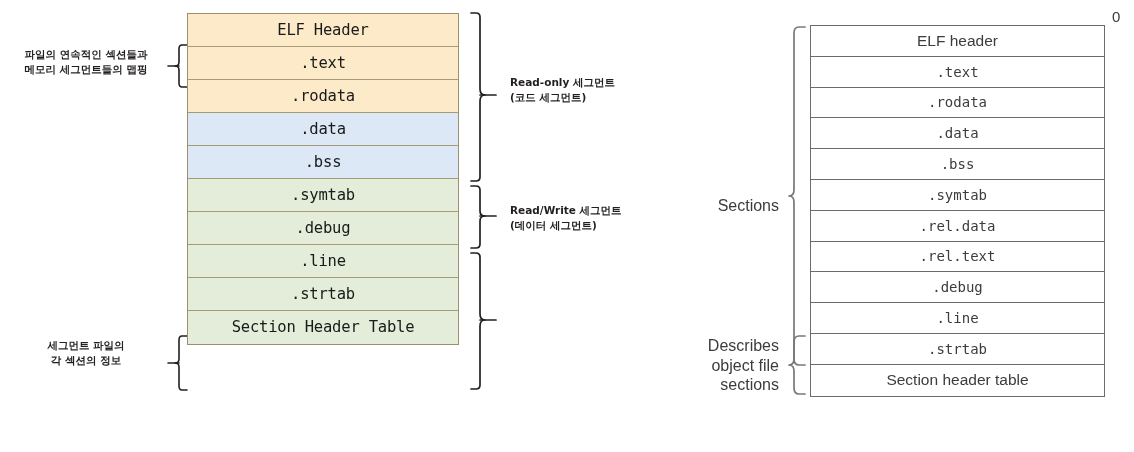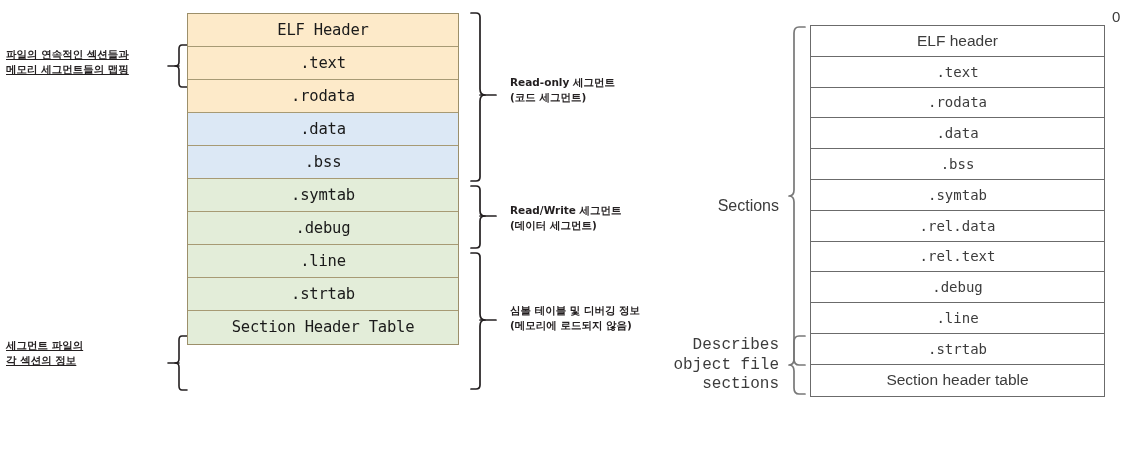--- a/index.html
+++ b/index.html
@@ -56,21 +56,21 @@
   .ko-label {
     position: absolute;
     font-family: "DejaVu Sans", "Liberation Sans", sans-serif;
     font-size: 10.5px;
     font-weight: bold;
     color: #231f20;
     line-height: 1.45;
     text-align: right;
     white-space: pre-line;
   }
-  .ko-label.lft { text-align: left; text-decoration: underline; }
+  .ko-label.lft { text-align: center; }
   .ko-label.rgt { text-align: left; }
 
   
   .brace { position: absolute; }
   .brace svg { display: block; overflow: visible; }
 
   
   #right-diagram {
     position: absolute;
     left: 660px; top: 0;
@@ -176,34 +176,32 @@
   </div>
   <div class="ko-label rgt" style="left:510px; top:203px; width:148px;">Read/Write 세그먼트
 (데이터 세그먼트)</div>
 
   <div class="brace" style="left:470px; top:252px;">
     <svg width="26" height="138" viewBox="0 0 26 138" fill="none" stroke="#231f20" stroke-width="1.7" stroke-linecap="round" stroke-linejoin="round">
       <path d="M1 1 H6 Q10 1 10 5 V62 Q10 68 15 68 Q10 68 10 74 V133 Q10 137 6 137 H1"></path>
       <path d="M10 68 H26"></path>
     </svg>
   </div>
-  <div class="ko-label rgt" style="left:510px; top:303px; width:168px;">심볼 테이블 및 디버깅 정보
-(메모리에 로드되지 않음)</div>
 </div>
 
 <div id="right-diagram">
 
   <div class="en-label rightal" style="left:34px; top:196px; width:85px;">Sections</div>
   <div class="brace" style="left:128px; top:26px;">
     <svg width="18" height="340" viewBox="0 0 18 340" fill="none" stroke="#787878" stroke-width="1.7" stroke-linecap="round" stroke-linejoin="round">
       <path d="M17 1 H11 Q6 1 6 7 V164 Q6 170 1 170 Q6 170 6 176 V333 Q6 339 11 339 H17"></path>
     </svg>
   </div>
 
-  <div class="en-label rightal" style="left:8px; top:336px; width:111px;font-family:Liberation Mono, monospace;">Describes
+  <div class="en-label rightal" style="left:8px; top:336px; width:111px;">Describes
 object file
 sections</div>
   <div class="brace" style="left:128px; top:335px;">
     <svg width="18" height="60" viewBox="0 0 18 60" fill="none" stroke="#787878" stroke-width="1.7" stroke-linecap="round" stroke-linejoin="round">
       <path d="M17 1 H11 Q6 1 6 7 V24 Q6 30 1 30 Q6 30 6 36 V53 Q6 59 11 59 H17"></path>
     </svg>
   </div>
 
   <div class="zero-label">0</div>
 

